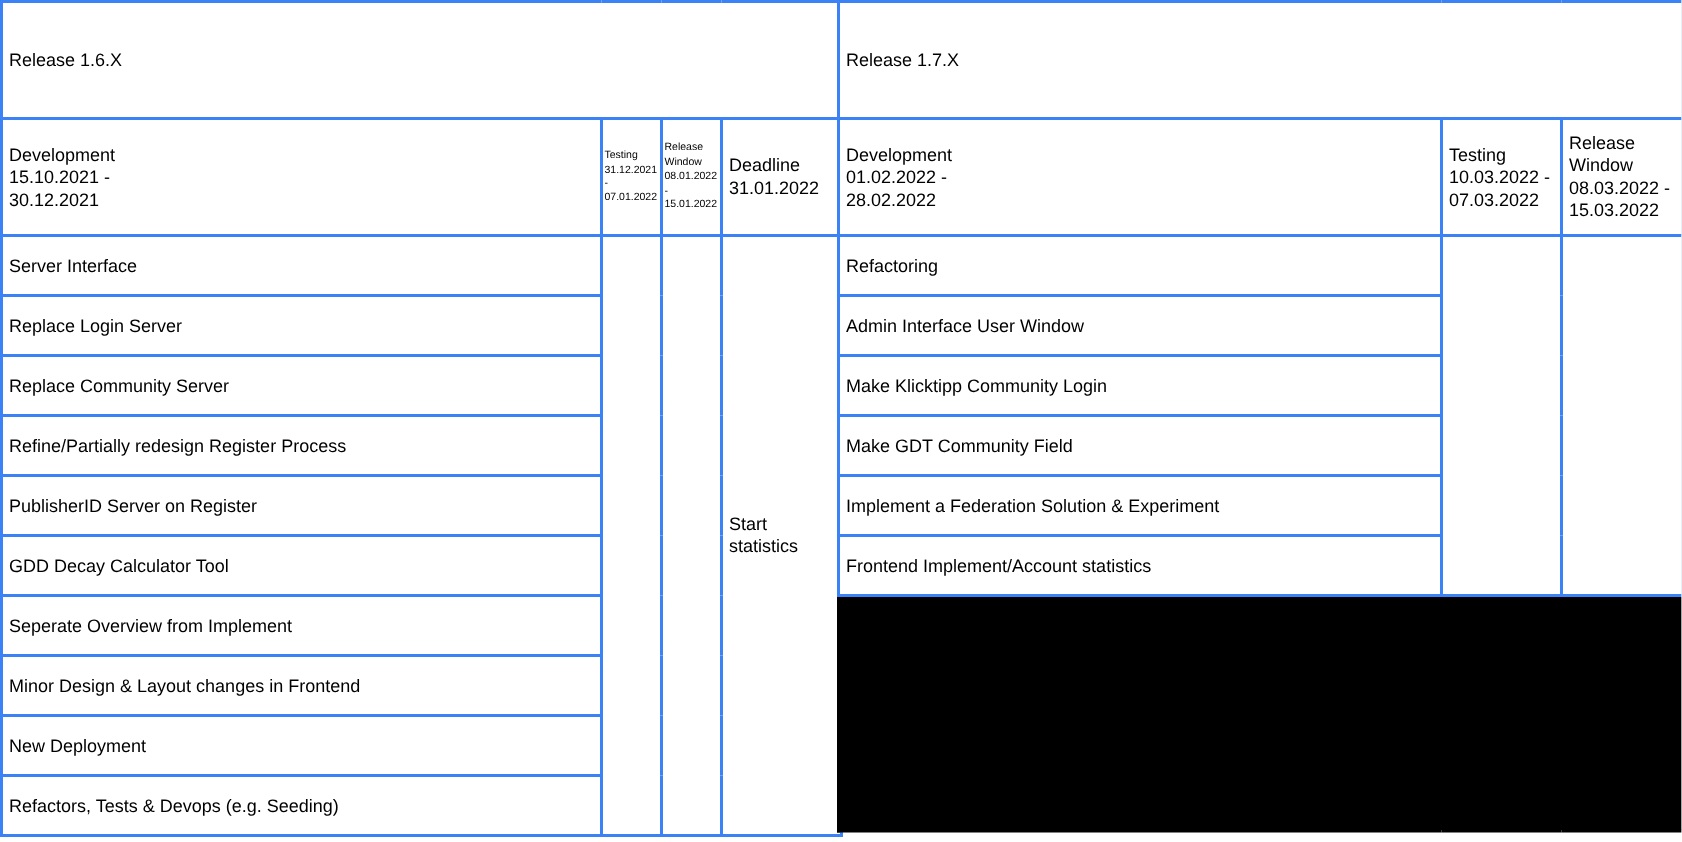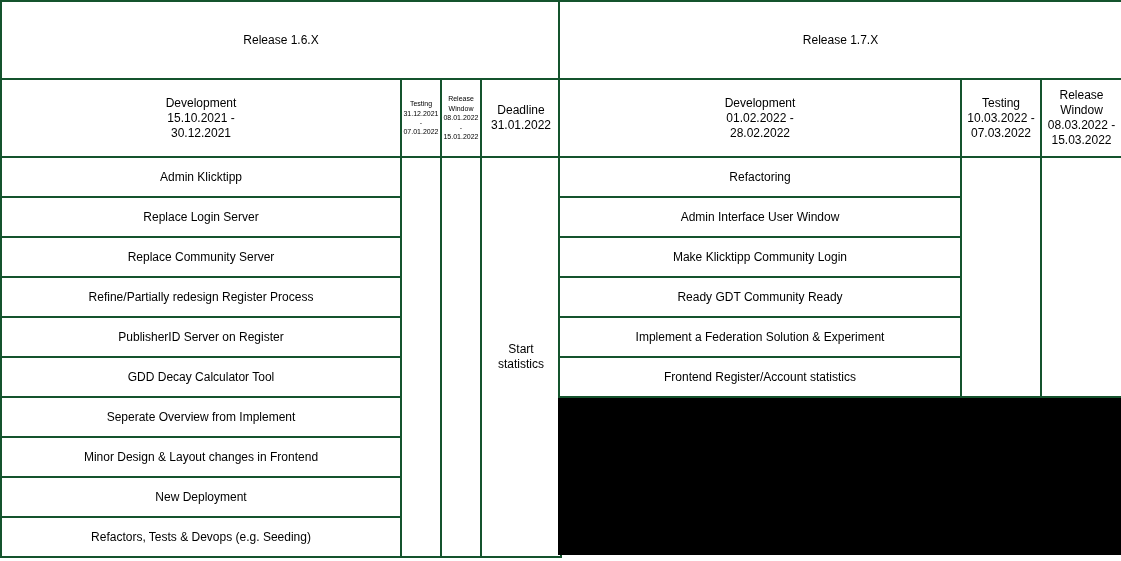--- a/index.html
+++ b/index.html
@@ -18,23 +18,23 @@
   }
   table.tbl {
     border-collapse: collapse;
     table-layout: fixed;
     position: absolute;
     top: 0;
   }
   #tbl-left  { left: 0;     width: 560px; }
   #tbl-right { left: 558px; width: 563px; }
   td {
-    border: 2px solid #14532d;
+    border: 2px solid #3b82f6;
     background: #ffffff;
-    text-align: center;
+    text-align: left;
     vertical-align: middle;
     padding: 0 4px;
     font-size: 12px;
     line-height: 1.25;
     white-space: pre-line;
     overflow: hidden;
   }
   tr.h80 { height: 78px; }
   tr.h40 { height: 40px; }
   tr.h160 { height: 157px; }
@@ -74,21 +74,21 @@
 07.01.2022</td>
         <td class="small">Release
 Window
 08.01.2022
 -
 15.01.2022</td>
         <td>Deadline
 31.01.2022</td>
       </tr>
       <tr class="h40">
-        <td>Admin Klicktipp</td>
+        <td>Server Interface</td>
         <td rowspan="10"></td>
         <td rowspan="10"></td>
         <td rowspan="10">Start
 statistics</td>
       </tr>
       <tr class="h40">
           <td>Replace Login Server</td>
         </tr>
       <tr class="h40">
           <td>Replace Community Server</td>
@@ -144,27 +144,27 @@
         <td rowspan="6"></td>
         <td rowspan="6"></td>
       </tr>
       <tr class="h40">
           <td>Admin Interface User Window</td>
         </tr>
       <tr class="h40">
           <td>Make Klicktipp Community Login</td>
         </tr>
       <tr class="h40">
-          <td>Ready GDT Community Ready</td>
+          <td>Make GDT Community Field</td>
         </tr>
       <tr class="h40">
           <td>Implement a Federation Solution &amp; Experiment</td>
         </tr>
       <tr class="h40">
-          <td>Frontend Register/Account statistics</td>
+          <td>Frontend Implement/Account statistics</td>
         </tr>
       <tr class="h160">
         <td colspan="3" class="blackout"></td>
       </tr>
     </tbody>
   </table>
 
 </div>
 
 </body></html>

